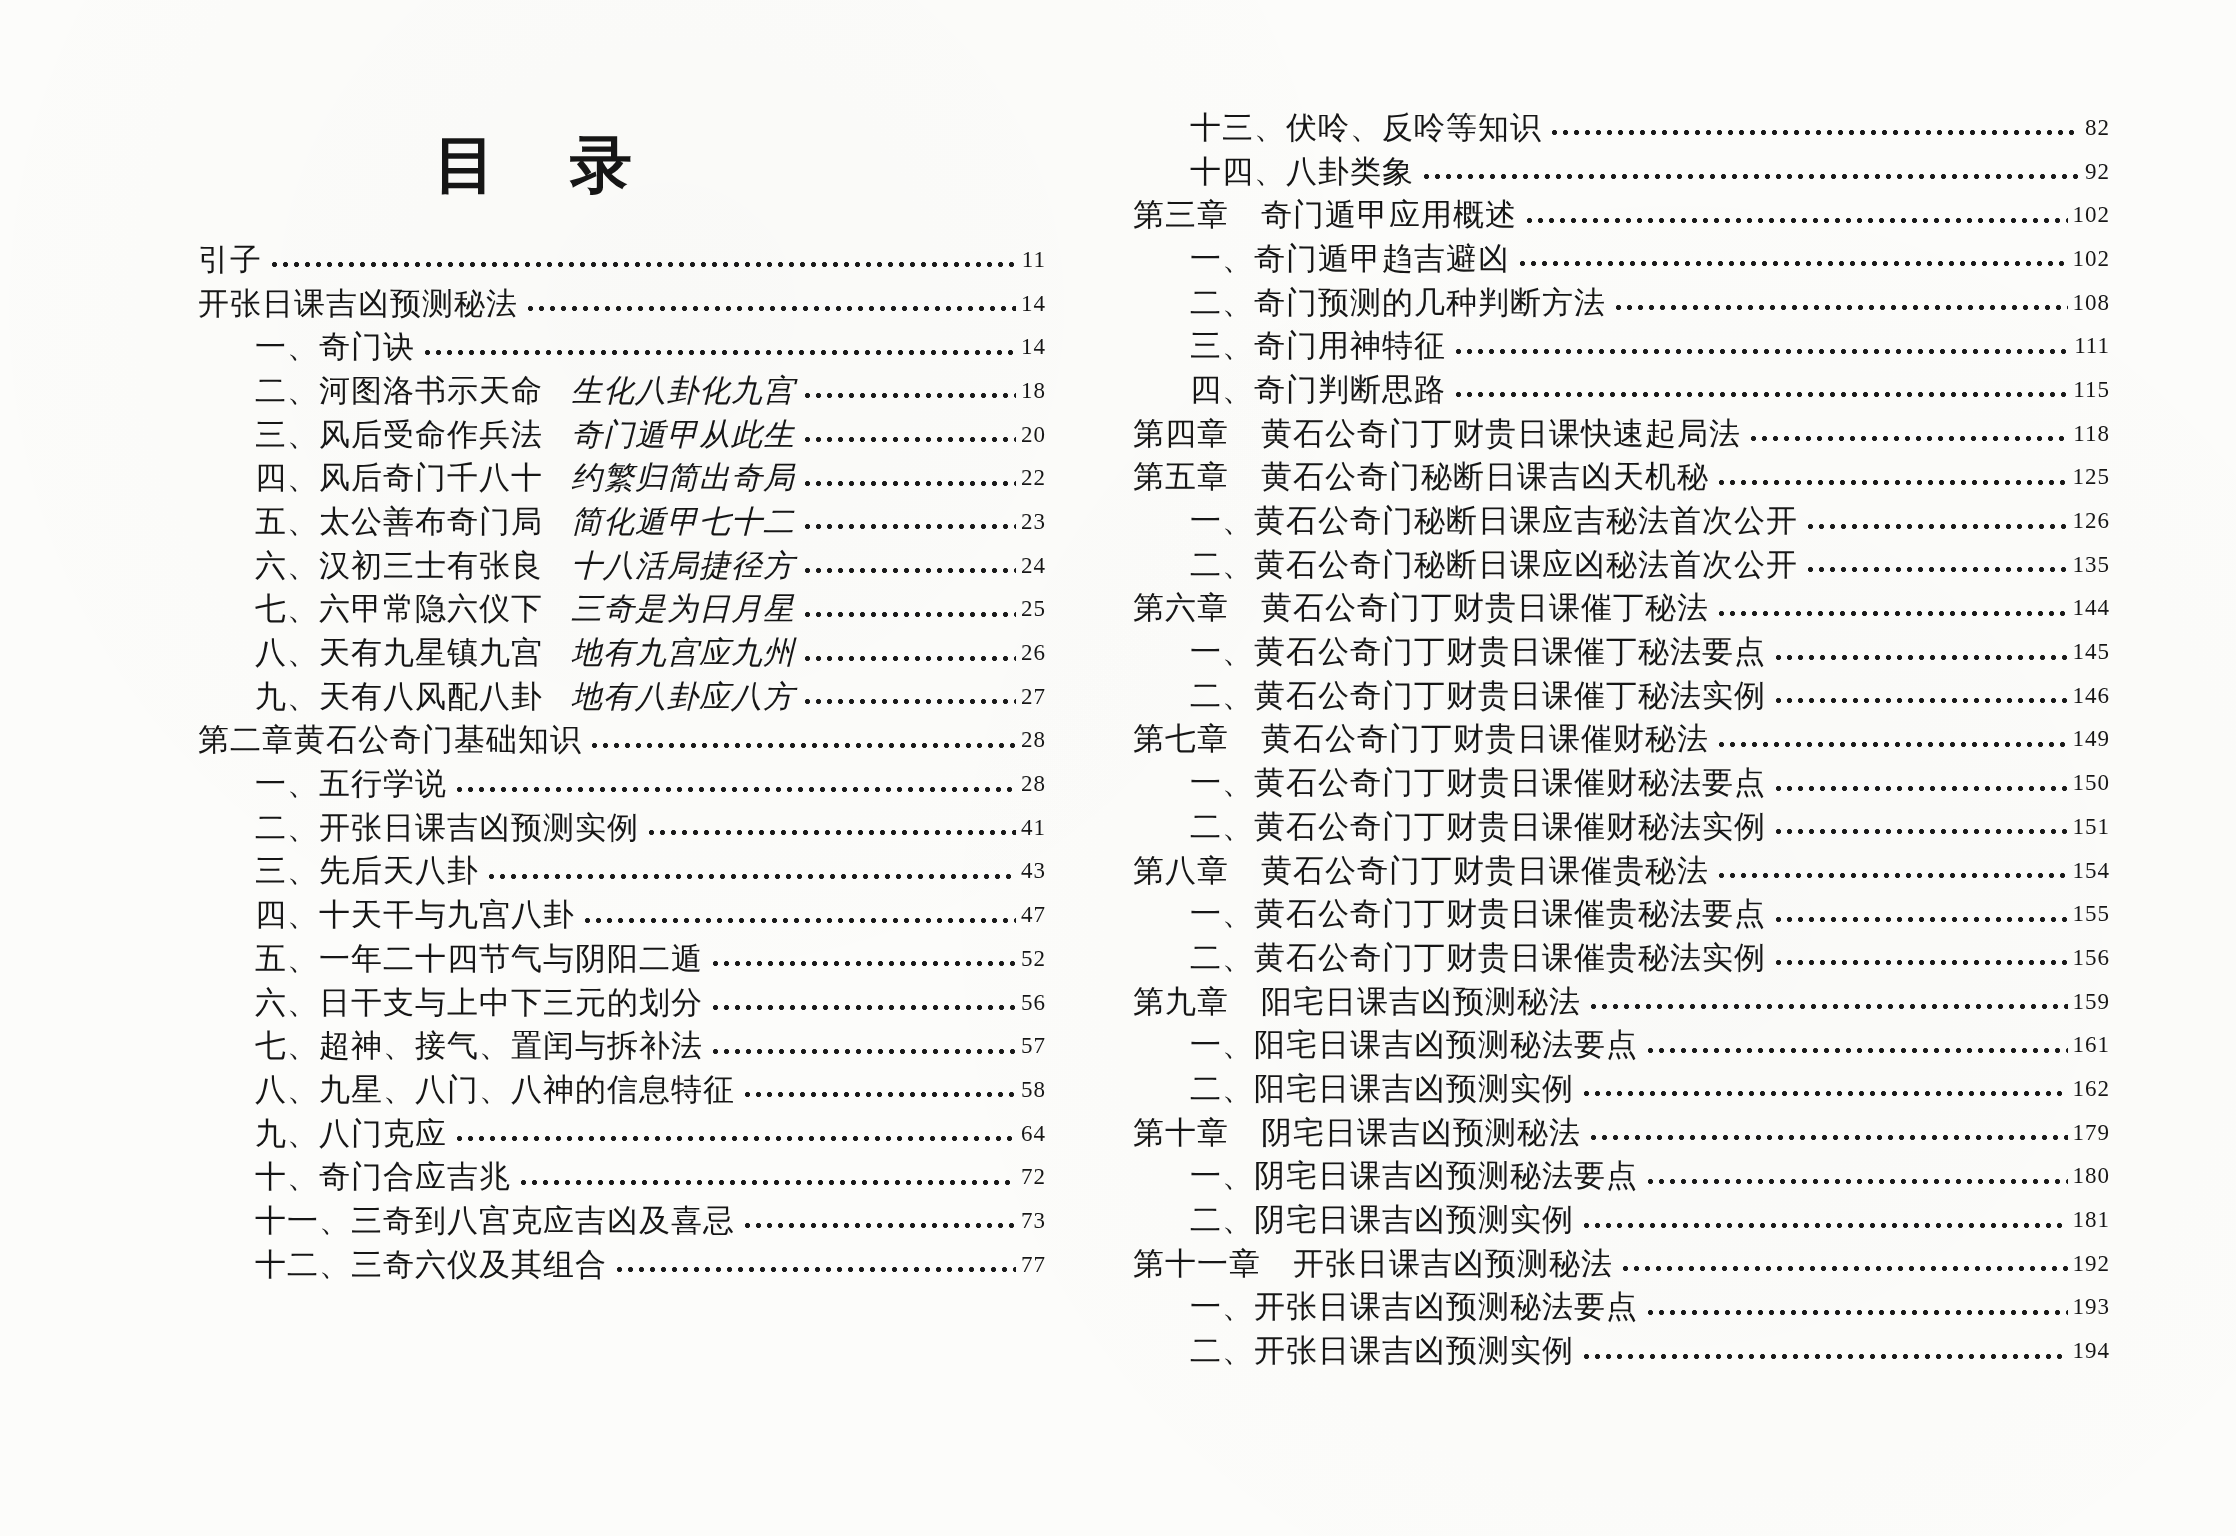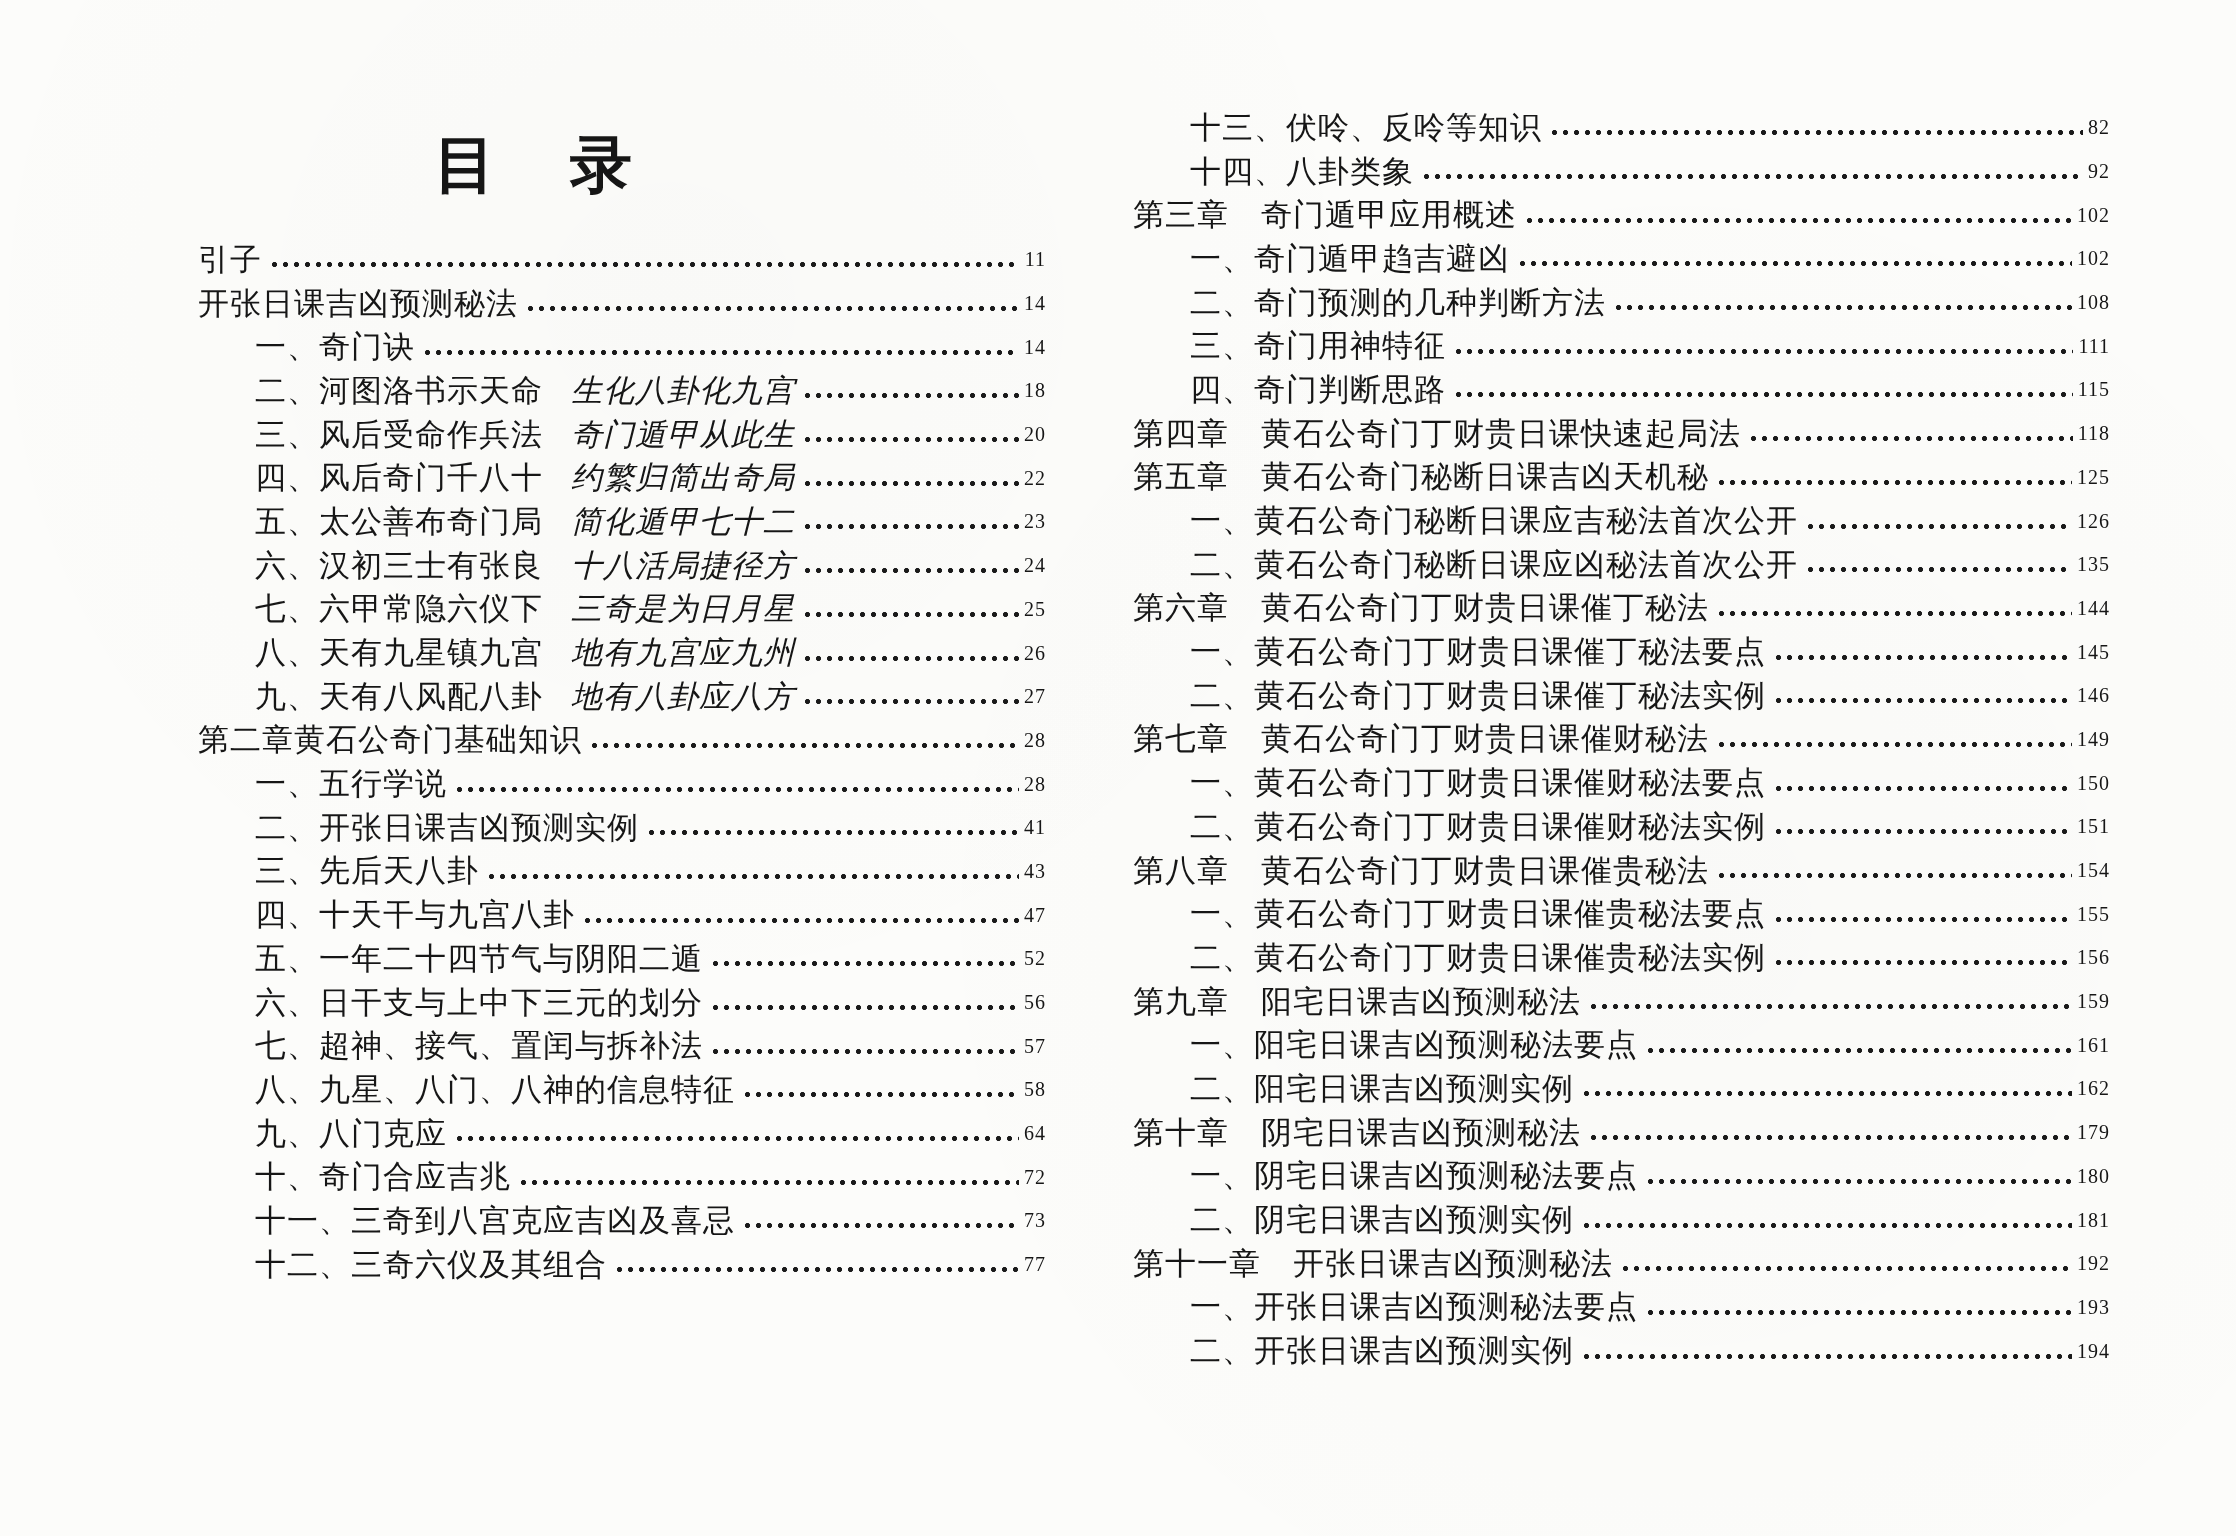--- a/index.html
+++ b/index.html
@@ -65,21 +65,21 @@
     min-width: 14px;
     height: 12px;
     margin: 10px 5px 0 7px;
     background-image: radial-gradient(circle, #1a1a1a 2.2px, transparent 2.9px);
     background-size: 11px 11px;
     background-repeat: repeat-x;
     background-position: left center;
   }
   .pg {
     flex: 0 0 auto;
-    font-size: 20px;
+    font-size: 23px;
     letter-spacing: 1px;
   }
 </style>
 </head>
 <body>
 
 <div class="spread">
   <div class="page page-left">
     <div class="toc-title">目　录</div>
     <div id="left-entries">

